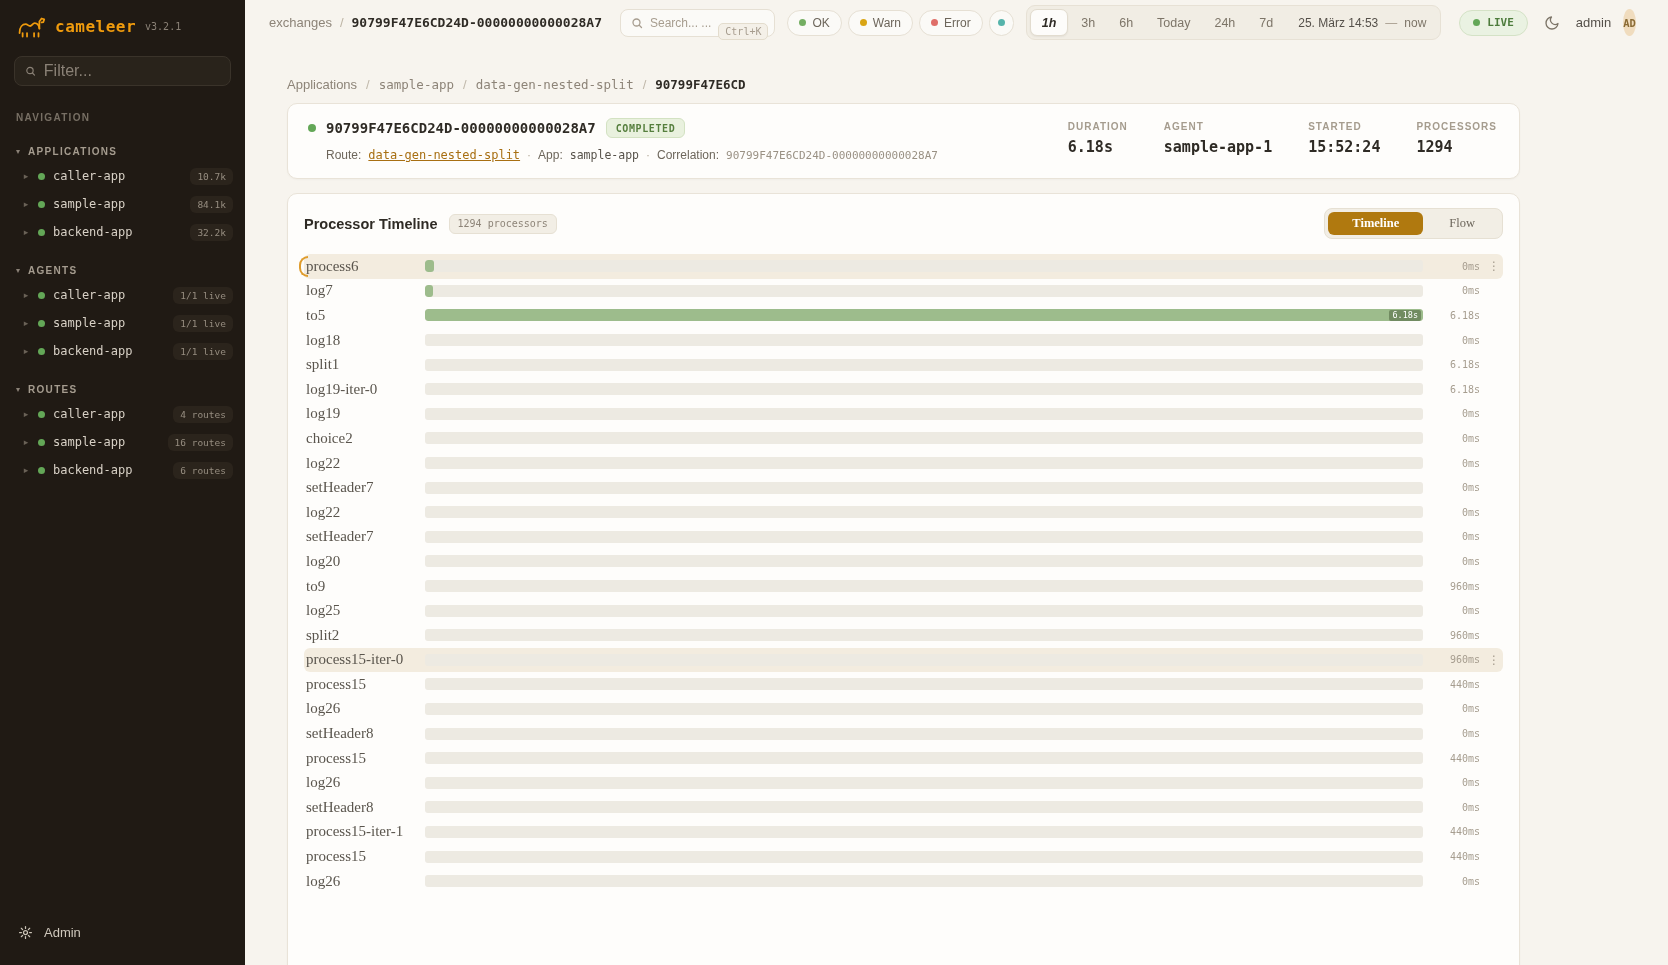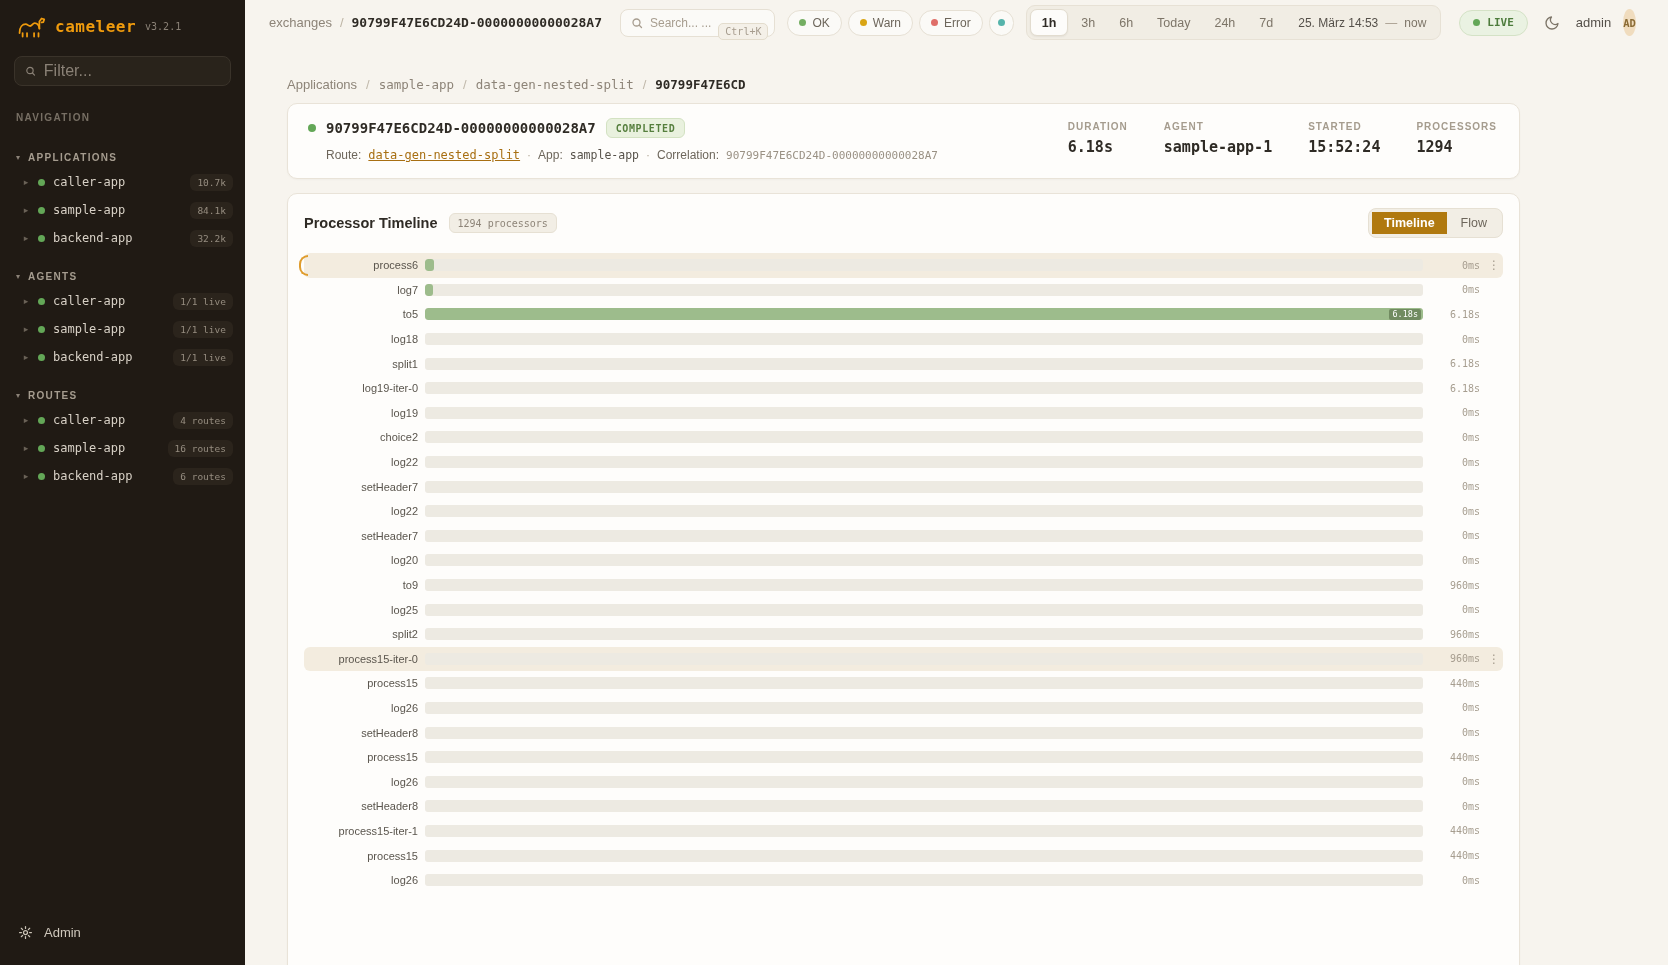--- a/index.html
+++ b/index.html
@@ -9,21 +9,21 @@
   .app{display:grid;grid-template-columns:245px 1fr;width:1644px;height:965px;}
 
   
   .sidebar{background:#201a14;display:flex;flex-direction:column;color:#d8d1c6;overflow:hidden;}
   .logo-row{display:flex;align-items:center;gap:9px;padding:14px 16px 10px;}
   .logo-name{font-family:"DejaVu Sans Mono",monospace;font-weight:bold;font-size:16px;color:#ef9b0d;letter-spacing:.5px;}
   .logo-ver{font-size:10px;color:#8a8176;font-family:"DejaVu Sans Mono",monospace;}
   .filter-box{display:flex;align-items:center;gap:8px;margin:8px 14px 0;background:#29231b;border:1px solid #3a332a;border-radius:8px;height:30px;padding:0 10px;}
   .filter-box input{background:transparent;border:none;outline:none;color:#d8d1c6;font-size:16px;width:100%;}
   .filter-box input::placeholder{color:#8a8176;}
-  .nav-label{font-size:10px;letter-spacing:1.3px;color:#776f64;margin:26px 16px 10px;font-weight:bold;}
+  .nav-label{font-size:10px;letter-spacing:1.3px;color:#776f64;margin:26px 16px 4px;font-weight:bold;}
   .nav-section{margin-top:14px;}
   .sec-head{display:flex;align-items:center;gap:8px;padding:5px 16px;cursor:pointer;}
   .caret-down{font-size:8px;color:#8a8176;}
   .caret-right{font-size:9px;color:#6a6257;width:8px;text-align:center;}
   .sec-label{font-size:10px;font-weight:bold;letter-spacing:1.3px;color:#a59c8f;}
   .nav-item{display:flex;align-items:center;gap:8px;padding:5.5px 12px 5.5px 22px;cursor:pointer;}
   .dot{width:7px;height:7px;border-radius:50%;flex:0 0 auto;}
   .green{background:#63a757;}
   .item-name{font-family:"DejaVu Sans Mono",monospace;font-size:12px;color:#d8d1c6;}
   .item-badge{margin-left:auto;font-family:"DejaVu Sans Mono",monospace;font-size:9.5px;color:#968d80;background:#2b241c;border-radius:6px;padding:3px 7px;white-space:nowrap;}
@@ -40,21 +40,21 @@
   .search-box{display:flex;align-items:center;gap:7px;background:#fbfaf7;border:1px solid #e6e0d4;border-radius:8px;height:28px;padding:0 6px 0 10px;color:#a79d8f;cursor:text;margin-left:6px;}
   .search-ph{font-size:12px;white-space:nowrap;}
   .kbd{font-size:10px;font-family:"DejaVu Sans Mono",monospace;border:1px solid #e3dccd;border-radius:5px;padding:2px 6px;color:#a79d8f;background:#f4f0e8;margin-top:18px;}
   .chips{display:flex;gap:6px;align-items:center;}
   .chip{display:flex;align-items:center;gap:6px;background:#fbfaf7;border:1px solid #e6e0d4;border-radius:999px;height:26px;padding:0 11px;font-size:12px;color:#6d665b;cursor:pointer;}
   .chip.dot-only{padding:0 8px;}
   .chip-dot{width:7px;height:7px;border-radius:50%;}
   .range-wrap{margin-left:auto;display:flex;align-items:center;gap:14px;background:#f1ede4;border:1px solid #e7e1d5;border-radius:9px;padding:3px 14px 3px 3px;}
   .range-group{display:flex;gap:2px;}
   .range-btn{border:none;background:transparent;font-size:12.5px;color:#7d7568;height:27px;padding:0 11px;border-radius:7px;cursor:pointer;font-family:inherit;}
-  .range-btn.active{background:#fdfcfa;border:1px solid #e2dccf;color:#2f2b25;font-weight:bold;box-shadow:0 1px 2px rgba(0,0,0,.06);}
+  .range-btn.active{background:#fdfcfa;border:1px solid #e2dccf;color:#2f2b25;font-weight:bold;box-shadow:0 1px 2px rgba(0,0,0,.06);font-style:italic;}
   .date-range{font-size:12px;color:#55504a;white-space:nowrap;display:flex;gap:7px;align-items:center;}
   .date-sep{color:#a79d8f;}
   .date-now{color:#7d7568;}
   .live-badge{display:flex;align-items:center;gap:7px;background:#eaf2e2;border:1px solid #d4e2c6;border-radius:999px;height:26px;padding:0 13px;font-family:"DejaVu Sans Mono",monospace;font-size:11px;font-weight:bold;color:#4d7c3c;cursor:pointer;margin-left:6px;}
   .live-dot{background:#63a757;}
   .moon-btn{background:transparent;border:none;cursor:pointer;display:flex;align-items:center;padding:4px;}
   .admin-label{font-size:13px;color:#55504a;}
   .avatar{width:27px;height:27px;border-radius:50%;background:#f0dcbe;color:#8a6b35;font-size:10.5px;font-weight:bold;display:flex;align-items:center;justify-content:center;cursor:pointer;font-family:"DejaVu Sans Mono",monospace;}
 
   
@@ -79,26 +79,26 @@
   .stats{display:flex;gap:36px;align-items:flex-start;padding-top:3px;}
   .stat-label{font-size:10px;letter-spacing:1px;color:#a59c8e;font-weight:bold;}
   .stat-value{margin-top:6px;font-family:"DejaVu Sans Mono",monospace;font-weight:bold;font-size:15px;color:#2f2b25;}
 
   
   .timeline-card{margin-top:14px;padding:14px 16px 20px;min-height:830px;}
   .tl-head{display:flex;align-items:center;gap:11px;margin-bottom:15px;}
   .tl-title{font-size:14.5px;font-weight:bold;color:#2f2b25;}
   .tl-badge{font-family:"DejaVu Sans Mono",monospace;font-size:10px;color:#8d8478;background:#f2eee5;border:1px solid #e6e0d3;border-radius:6px;padding:3.5px 8px;}
   .view-toggle{margin-left:auto;display:flex;background:#f2eee5;border:1px solid #e6e0d3;border-radius:8px;padding:3px;gap:2px;}
-  .view-btn{border:none;background:transparent;font-size:12.5px;color:#6d665b;padding:4px 12px;border-radius:0;cursor:pointer;font-family:Liberation Sans, sans-serif;}
+  .view-btn{border:none;background:transparent;font-size:12.5px;color:#6d665b;padding:4px 24px;border-radius:6px;cursor:pointer;font-family:Liberation Serif, serif;}
   .view-btn.active{background:#b0790f;color:#fff;font-weight:bold;}
   .trow{display:grid;grid-template-columns:112px 1fr 50px 14px;gap:7px;align-items:center;height:24.6px;position:relative;border-radius:6px;padding:0 2px;cursor:pointer;}
   .trow.hl{background:#f3ecdf;}
   .trow.accent::before{content:'';position:absolute;left:-5px;top:2px;bottom:2px;width:7px;border:2px solid #df9c2c;border-right:none;border-radius:10px 0 0 10px;}
-  .tlabel{font-family:Liberation Sans, sans-serif;font-size:11px;color:#5a554d;text-align:right;white-space:nowrap;}
+  .tlabel{font-family:Liberation Serif, serif;font-size:15px;color:#5a554d;text-align:left;white-space:nowrap;}
   .ttrack{height:12px;background:#edeae2;border-radius:3px;position:relative;overflow:hidden;}
   .tbar{position:absolute;left:0;top:0;bottom:0;border-radius:3px;display:flex;align-items:center;justify-content:flex-end;min-width:8px;}
   .tbar-label{font-family:"DejaVu Sans Mono",monospace;font-size:8.5px;color:#fff;background:rgba(60,80,45,.45);border-radius:2px;padding:0 3px;margin-right:2px;line-height:11px;}
   .tdur{font-family:"DejaVu Sans Mono",monospace;font-size:10px;color:#a69d8f;text-align:right;white-space:nowrap;}
   .tmenu{font-size:12px;color:#a69d8f;text-align:center;cursor:pointer;line-height:1;}
 </style>
 </head>
 <body>
 
 <div class="app">

